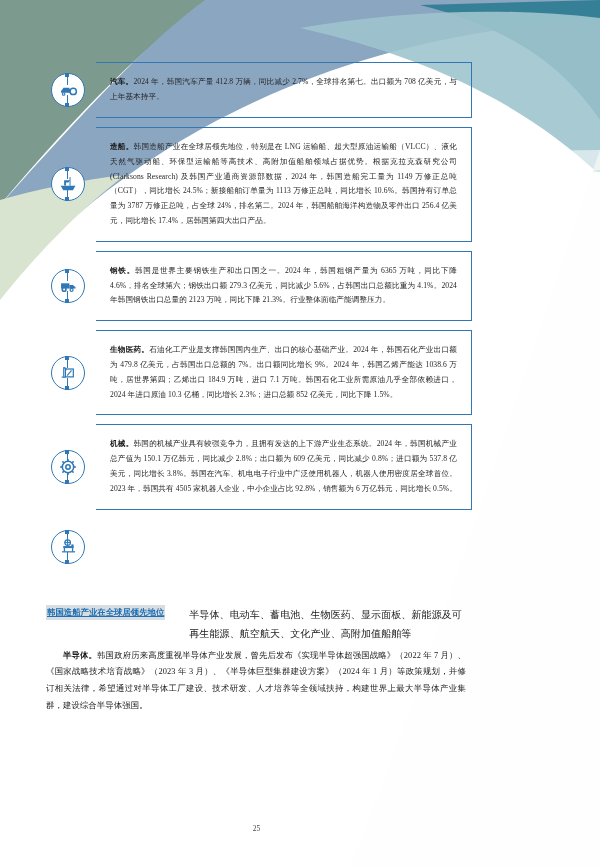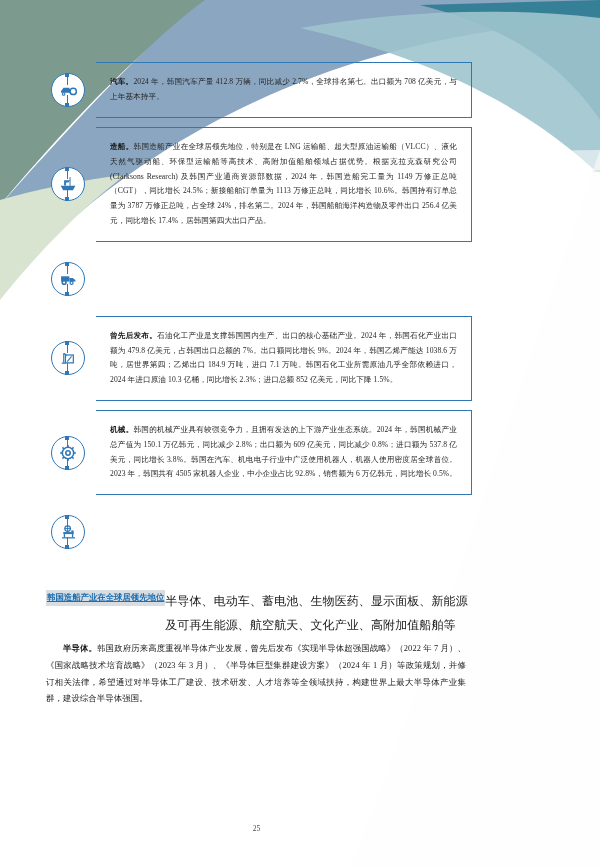--- a/index.html
+++ b/index.html
@@ -120,21 +120,22 @@
     font-weight: bold;
     color: #1f6fb2;
     background: #d8dde2;
     text-decoration: underline;
     line-height: 1.6;
     padding: 1px 1px;
     white-space: nowrap;
   }
   .priority-value {
     flex: 1 1 auto;
-    font-size: 12px;
+    margin-left: 24px;
+    font-size: 10px;
     line-height: 1.95;
     color: #1a1a1a;
     letter-spacing: 0.1px;
   }
 
   
   .semi-para {
     margin-top: 4px;
     padding: 0 6px;
     font-size: 8.4px;
@@ -230,40 +231,43 @@
           <path d="M13 11.5h4l3 2.5v1.5h-7z" fill="#2f77b5"></path>
           <circle cx="7" cy="16.5" r="3" fill="#2f77b5"></circle>
           <circle cx="7" cy="16.5" r="1.2" fill="#ffffff"></circle>
           <circle cx="15.5" cy="17" r="2.4" fill="#2f77b5"></circle>
           <circle cx="15.5" cy="17" r="1" fill="#ffffff"></circle>
         </svg>
       </div>
       <div class="stub stub-bot"></div>
       <div class="stub-dot" style="bottom:0"></div>
     </div>
+    <div class="card-body">
+      <p class="card-text"><b>钢铁。</b>韩国是世界主要钢铁生产和出口国之一。2024 年，韩国粗钢产量为 6365 万吨，同比下降 4.6%，排名全球第六；钢铁出口额 279.3 亿美元，同比减少 5.6%，占韩国出口总额比重为 4.1%。2024 年韩国钢铁出口总量的 2123 万吨，同比下降 21.3%。行业整体面临产能调整压力。</p>
+    </div>
   </div>
 
   <div class="card">
     <div class="card-icon-wrap">
       <div class="stub stub-top"></div>
       <div class="stub-dot" style="top:0"></div>
       <div class="icon-circle">
         <svg width="21" height="21" viewBox="0 0 24 24">
           <rect x="8.5" y="8" width="9" height="9" fill="none" stroke="#2f77b5" stroke-width="1.4"></rect>
           <path d="M10.5 15.5L15.5 9.5" stroke="#2f77b5" stroke-width="1.2"></path>
           <path d="M6.5 6.5c2 0 2.6 1.3 2.6 3" fill="none" stroke="#2f77b5" stroke-width="1.5"></path>
           <rect x="5.9" y="6" width="1.3" height="11" fill="#2f77b5"></rect>
           <rect x="4.3" y="16.6" width="4.6" height="1.4" fill="#2f77b5"></rect>
         </svg>
       </div>
       <div class="stub stub-bot"></div>
       <div class="stub-dot" style="bottom:0"></div>
     </div>
     <div class="card-body">
-      <p class="card-text"><b>曾先后发布。</b>石油化工产业是支撑韩国国内生产、出口的核心基础产业。2024 年，韩国石化产业出口额为 479.8 亿美元，占韩国出口总额的 7%。出口额同比增长 9%。2024 年，韩国乙烯产能达 1038.6 万吨，居世界第四；乙烯出口 184.9 万吨，进口 7.1 万吨。韩国石化工业所需原油几乎全部依赖进口，2024 年进口原油 10.3 亿桶，同比增长 2.3%；进口总额 852 亿美元，同比下降 1.5%。</p>
+      <p class="card-text"><b>生物医药。</b>石油化工产业是支撑韩国国内生产、出口的核心基础产业。2024 年，韩国石化产业出口额为 479.8 亿美元，占韩国出口总额的 7%。出口额同比增长 9%。2024 年，韩国乙烯产能达 1038.6 万吨，居世界第四；乙烯出口 184.9 万吨，进口 7.1 万吨。韩国石化工业所需原油几乎全部依赖进口，2024 年进口原油 10.3 亿桶，同比增长 2.3%；进口总额 852 亿美元，同比下降 1.5%。</p>
     </div>
   </div>
 
   <div class="card">
     <div class="card-icon-wrap">
       <div class="stub stub-top"></div>
       <div class="stub-dot" style="top:0"></div>
       <div class="icon-circle">
         <svg width="22" height="22" viewBox="0 0 24 24">
           <g fill="none" stroke="#2f77b5" stroke-width="1.7">

